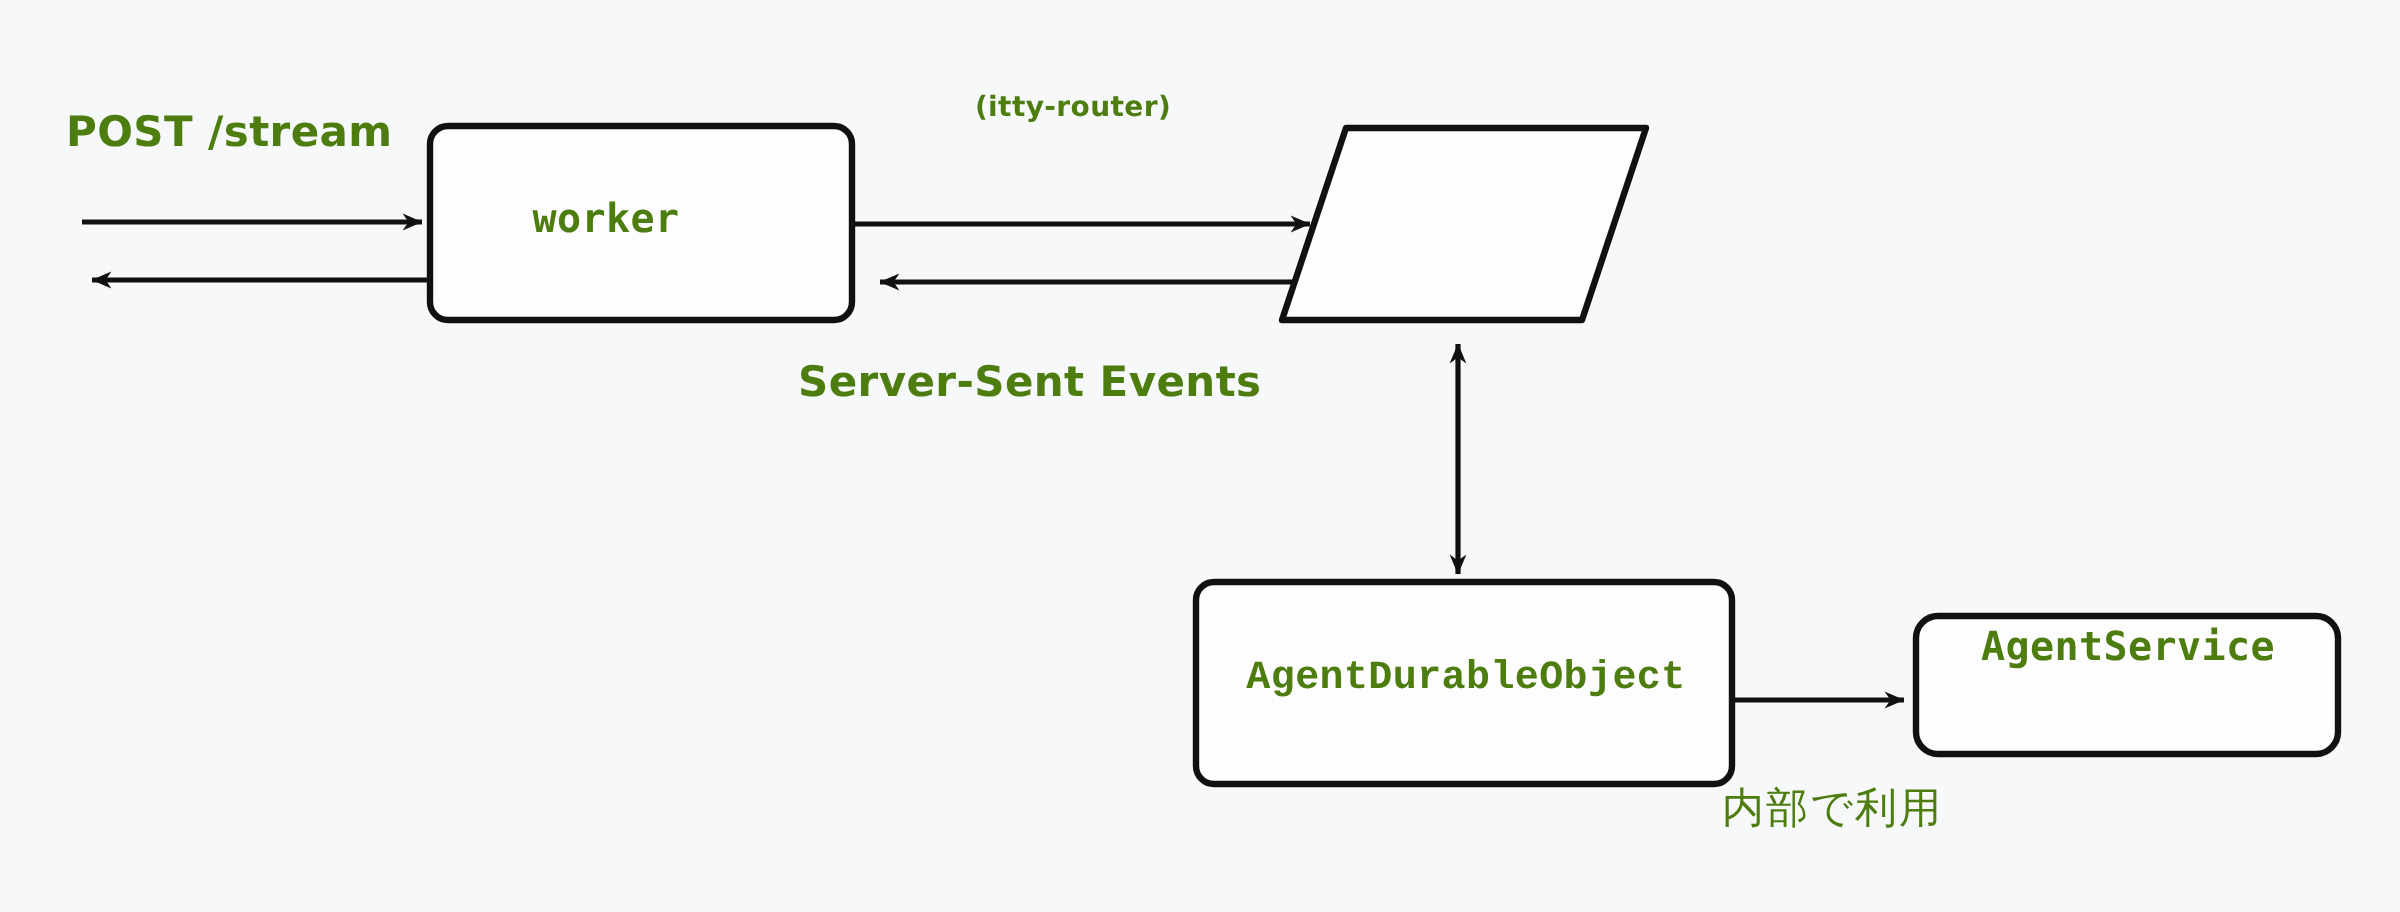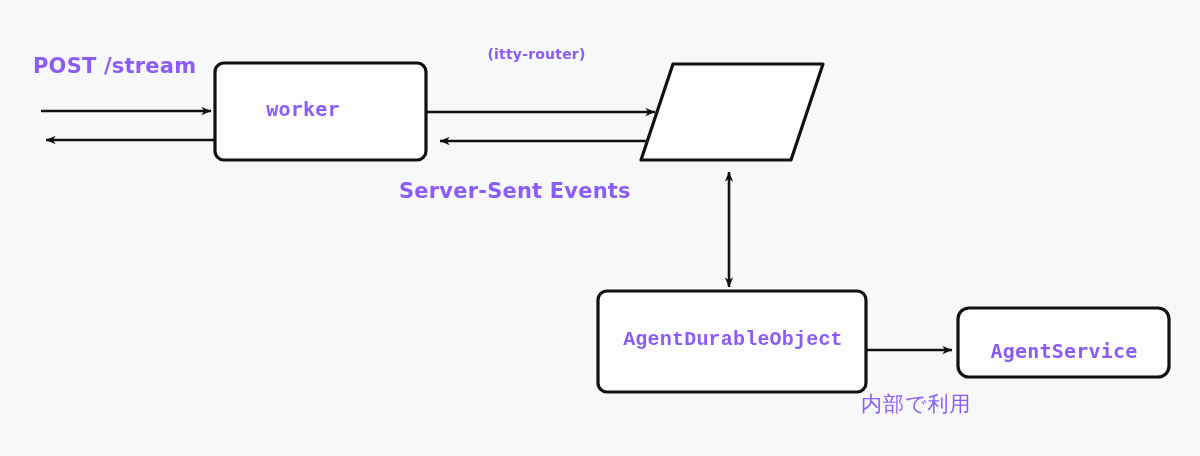--- a/index.html
+++ b/index.html
@@ -42,21 +42,21 @@
   .label-layer {
     position: absolute;
     left: 0;
     top: 0;
     width: 1200px;
     height: 456px;
     pointer-events: none;
   }
   .lbl {
     position: absolute;
-    color: #8b5cf6;
+    color: #4d7c0f;
     font-family: "DejaVu Sans", sans-serif;
     font-weight: 700;
     white-space: pre;
     line-height: 1.16;
     letter-spacing: 0.2px;
   }
   .node-text {
     text-align: center;
     font-family: "DejaVu Sans Mono", monospace;
     font-weight: 700;
@@ -73,21 +73,21 @@
 
   
   #lbl-post        { left: 33px;  top: 54px;  font-size: 21px; }
   #lbl-router      { left: 457px; top: 30px;  font-size: 14px; text-align: left; }
   #lbl-sse         { left: 399px; top: 179px; font-size: 21px; }
   #lbl-internal    { left: 861px; top: 392px; font-size: 21px; }
 
   #txt-worker      { left: 215px; top: 98px;  width: 176px; font-size: 20px; }
   #txt-route       { left: 660px; top: 84px;  width: 140px; font-size: 19px; }
   #txt-ado         { left: 598px; top: 328px; width: 270px; font-size: 20px; font-family: Liberation Mono, monospace; }
-  #txt-agentsvc    { left: 958px; top: 340px; width: 212px; font-size: 20px; }
+  #txt-agentsvc    { left: 958px; top: 312px; width: 212px; font-size: 20px; }
 </style>
 </head>
 <body>
 
 <div id="diagram-root">
 
   <svg id="diagram-svg" viewBox="0 0 1200 456">
     <defs>
       <marker id="arrow-end" markerWidth="11" markerHeight="9" refX="10.2" refY="4.5" orient="auto" markerUnits="userSpaceOnUse">
         <path d="M0.5,0.3 L10.4,4.5 L0.5,8.7 L3.4,4.5 Z" fill="#111111"></path>

